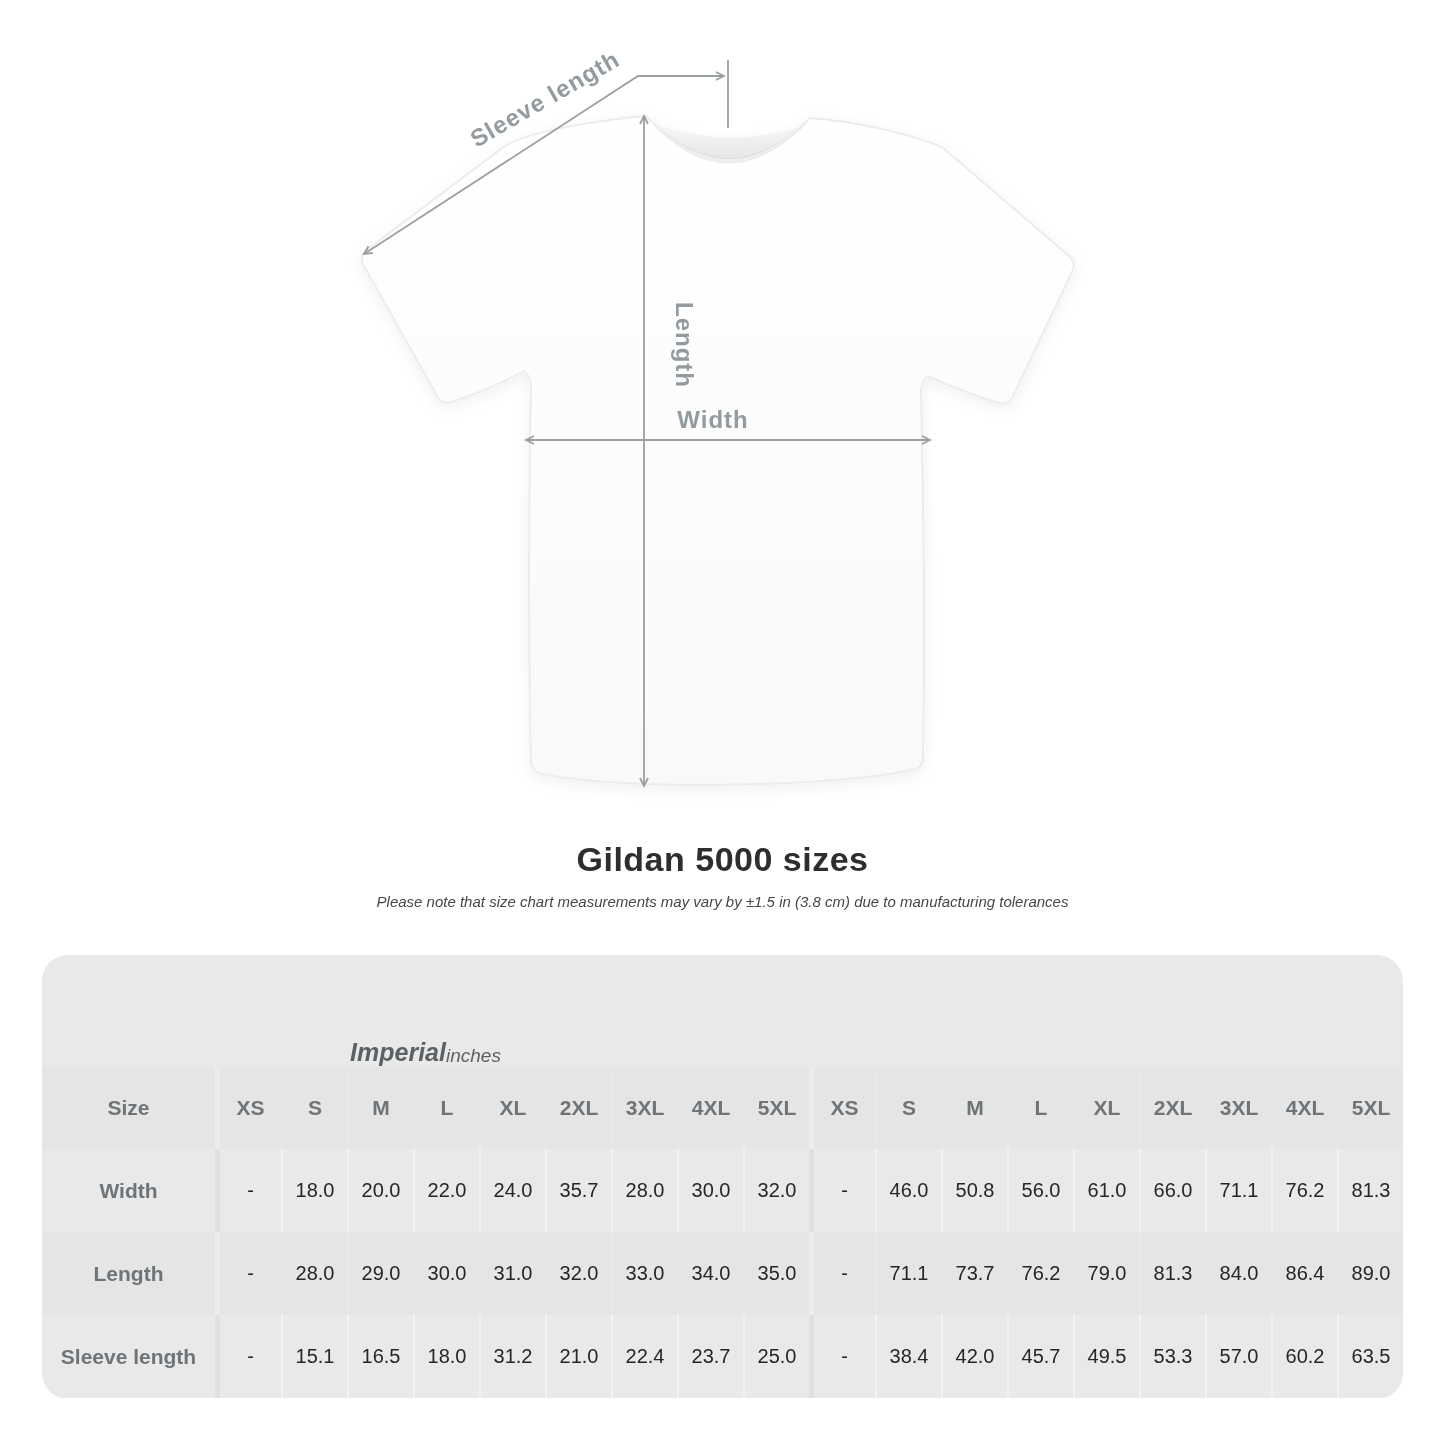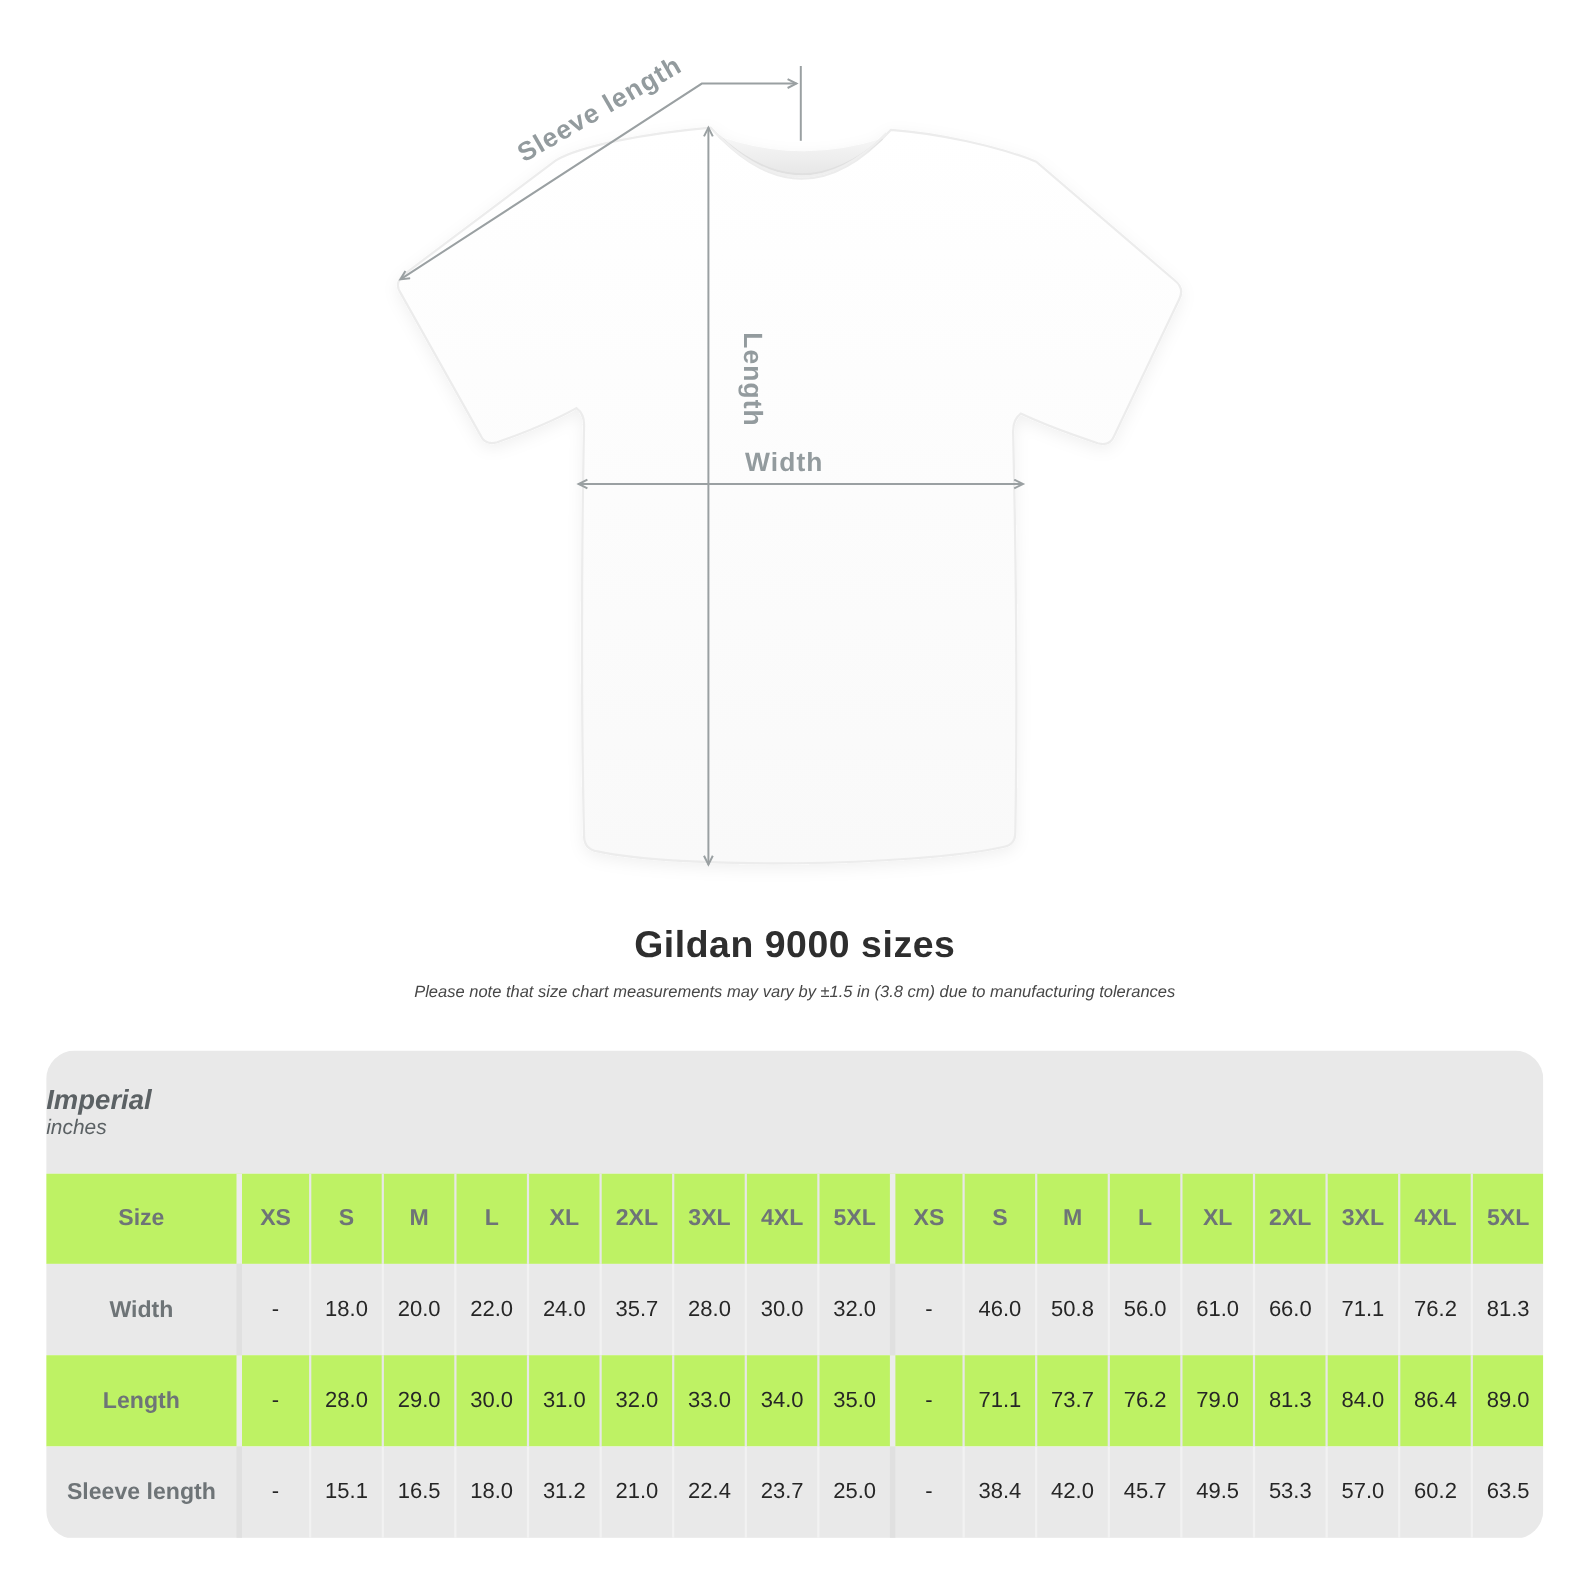--- a/index.html
+++ b/index.html
@@ -13,28 +13,28 @@
 
   
   .caption{position:absolute;left:0;top:840px;width:1445px;text-align:center;}
   .title{margin:0;font-size:34px;font-weight:bold;color:#2e2e2e;letter-spacing:0.5px;}
   .subtitle{margin:14px 0 0 0;font-size:15px;font-style:italic;color:#474747;}
 
   
   .size-table{position:absolute;left:42px;top:955px;width:1361px;height:444px;
               border-radius:26px;overflow:hidden;background:#ffffff;}
   .band{display:flex;height:112px;background:#e9e9e9;}
-  .band-half{display:flex;flex-direction:column;justify-content:center;align-items:flex-start;gap:0;}
+  .band-half{display:flex;flex-direction:row;justify-content:center;align-items:flex-end;gap:0;}
   .band-half.imperial{width:767px;}
   .band-half.metric{flex:1;}
   .unit-label{font-size:25px;font-weight:bold;font-style:italic;color:#5b6164;}
   .unit-sublabel{font-size:19px;font-style:italic;color:#5b6164;}
 
   .trow{display:grid;grid-template-columns:173px repeat(18,1fr);}
-  .trow.white{background:#bef264;text-align:right;--sep:#e7e7e7;--wsep:#ececec;}
+  .trow.white{background:#e5e5e5;text-align:right;--sep:#e7e7e7;--wsep:#ececec;}
   .trow.gray {background:#e9e9e9;--sep:#f2f2f2;--wsep:#e0e0e0;}
   .trow.h-row{height:82px;}
   .trow.d-row{height:83px;}
   .cell{display:flex;align-items:center;justify-content:center;height:100%;box-sizing:border-box;}
   .cell.c{border-left:2px solid var(--sep);}
   .cell.wide{border-left:5px solid var(--wsep);}
   .hdr{font-size:21px;font-weight:bold;color:#6e7477;}
   .val{font-size:20px;color:#262626;}
 </style>
 </head>
@@ -102,21 +102,21 @@
         <line x1="526" y1="440" x2="930" y2="440" marker-start="url(#arrowV)" marker-end="url(#arrowV)"></line>
       </g>
 
       <text class="meas-label" transform="translate(549,106) rotate(-30)" text-anchor="middle">Sleeve length</text>
       <text class="meas-label" transform="translate(676,345) rotate(90)" text-anchor="middle">Length</text>
       <text class="meas-label" x="713" y="428" text-anchor="middle">Width</text>
     </svg>
   </div>
 
   <div class="caption">
-    <h1 class="title">Gildan 9000 sizes</h1>
+    <h1 class="title">Gildan 5000 sizes</h1>
     <p class="subtitle">Please note that size chart measurements may vary by ±1.5 in (3.8 cm) due to manufacturing tolerances</p>
   </div>
 
   <div class="size-table">
 
     <div class="band">
       <div class="band-half imperial">
         <div class="unit-label">Imperial</div>
         <div class="unit-sublabel">inches</div>
       </div>

